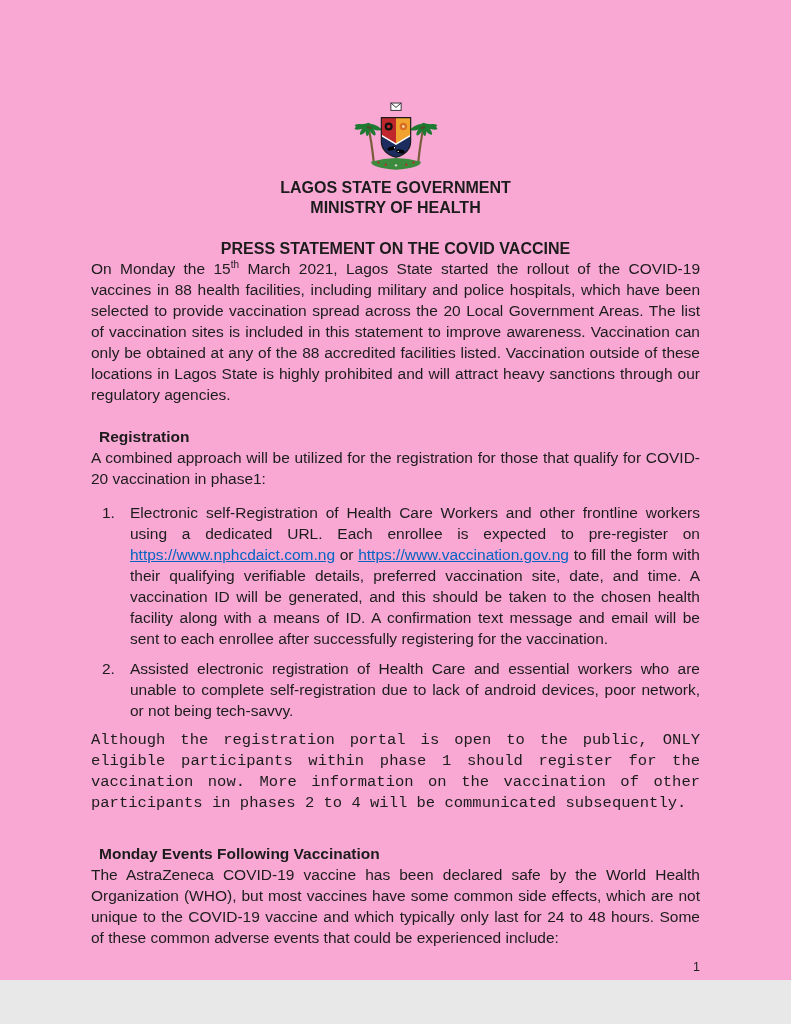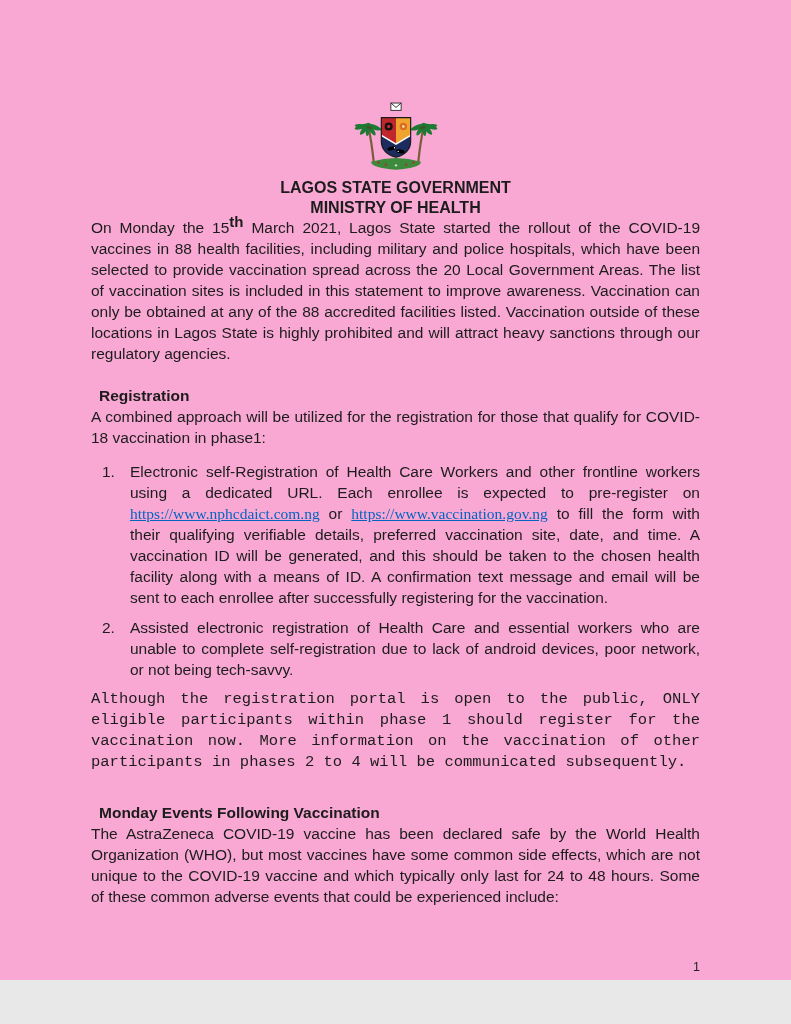--- a/index.html
+++ b/index.html
@@ -70,31 +70,29 @@
   ol.doc-list .list-num {
     position: absolute;
     left: 11px;
     top: 0;
   }
 
   .note-para { margin-top: 26px; font-family: Liberation Mono, monospace; }
   .adverse-heading { margin-top: 29px; }
 
   sup.sup {
-    font-size: 15px;
+    font-size: 10px;
     line-height: 0;
     vertical-align: super;
-    font-weight: bold;
   }
 
   a.doc-link {
     color: #0563c1;
     text-decoration: underline;
     cursor: pointer;
-    font-family: Liberation Serif, serif;
   }
 
   .page-num {
     position: absolute;
     top: 960px;
     right: 91px;
     font-size: 12.5px;
     color: #222;
   }
 </style>
@@ -168,25 +166,26 @@
           <circle cx="84" cy="89" r="1.6" fill="#b03030"></circle>
         </g>
       </svg>
     </div>
 
     <div class="doc-header">
       <p class="hline">LAGOS STATE GOVERNMENT</p>
       <p class="hline">MINISTRY OF HEALTH</p>
     </div>
 
+    <p class="doc-title">PRESS STATEMENT ON THE COVID VACCINE</p>
 
     <p class="body-text p-intro"><span>On Monday the 15</span><sup class="sup">th</sup><span> March 2021, Lagos State started the rollout of the COVID-19 vaccines in 88 health facilities, including military and police hospitals, which have been selected to provide vaccination spread across the 20 Local Government Areas. The list of vaccination sites is included in this statement to improve awareness. Vaccination can only be obtained at any of the 88 accredited facilities listed. Vaccination outside of these locations in Lagos State is highly prohibited and will attract heavy sanctions through our regulatory agencies.</span></p>
 
     <p class="section-heading">Registration</p>
-    <p class="body-text after-heading">A combined approach will be utilized for the registration for those that qualify for COVID-18 vaccination in phase1:</p>
+    <p class="body-text after-heading">A combined approach will be utilized for the registration for those that qualify for COVID-20 vaccination in phase1:</p>
 
     <ol class="doc-list">
       <li>
         <span class="list-num">1.</span>
         <span><span>Electronic self-Registration of Health Care Workers and other frontline workers using a dedicated URL. Each enrollee is expected to pre-register on </span><a href="#" class="doc-link">https://www.nphcdaict.com.ng</a><span> or </span><a href="#" class="doc-link">https://www.vaccination.gov.ng</a><span> to fill the form with their qualifying verifiable details, preferred vaccination site, date, and time. A vaccination ID will be generated, and this should be taken to the chosen health facility along with a means of ID. A confirmation text message and email will be sent to each enrollee after successfully registering for the vaccination.</span></span>
       </li>
       <li>
         <span class="list-num">2.</span>
         <span><span>Assisted electronic registration of Health Care and essential workers who are unable to complete self-registration due to lack of android devices, poor network, or not being tech-savvy.</span></span>
       </li>

